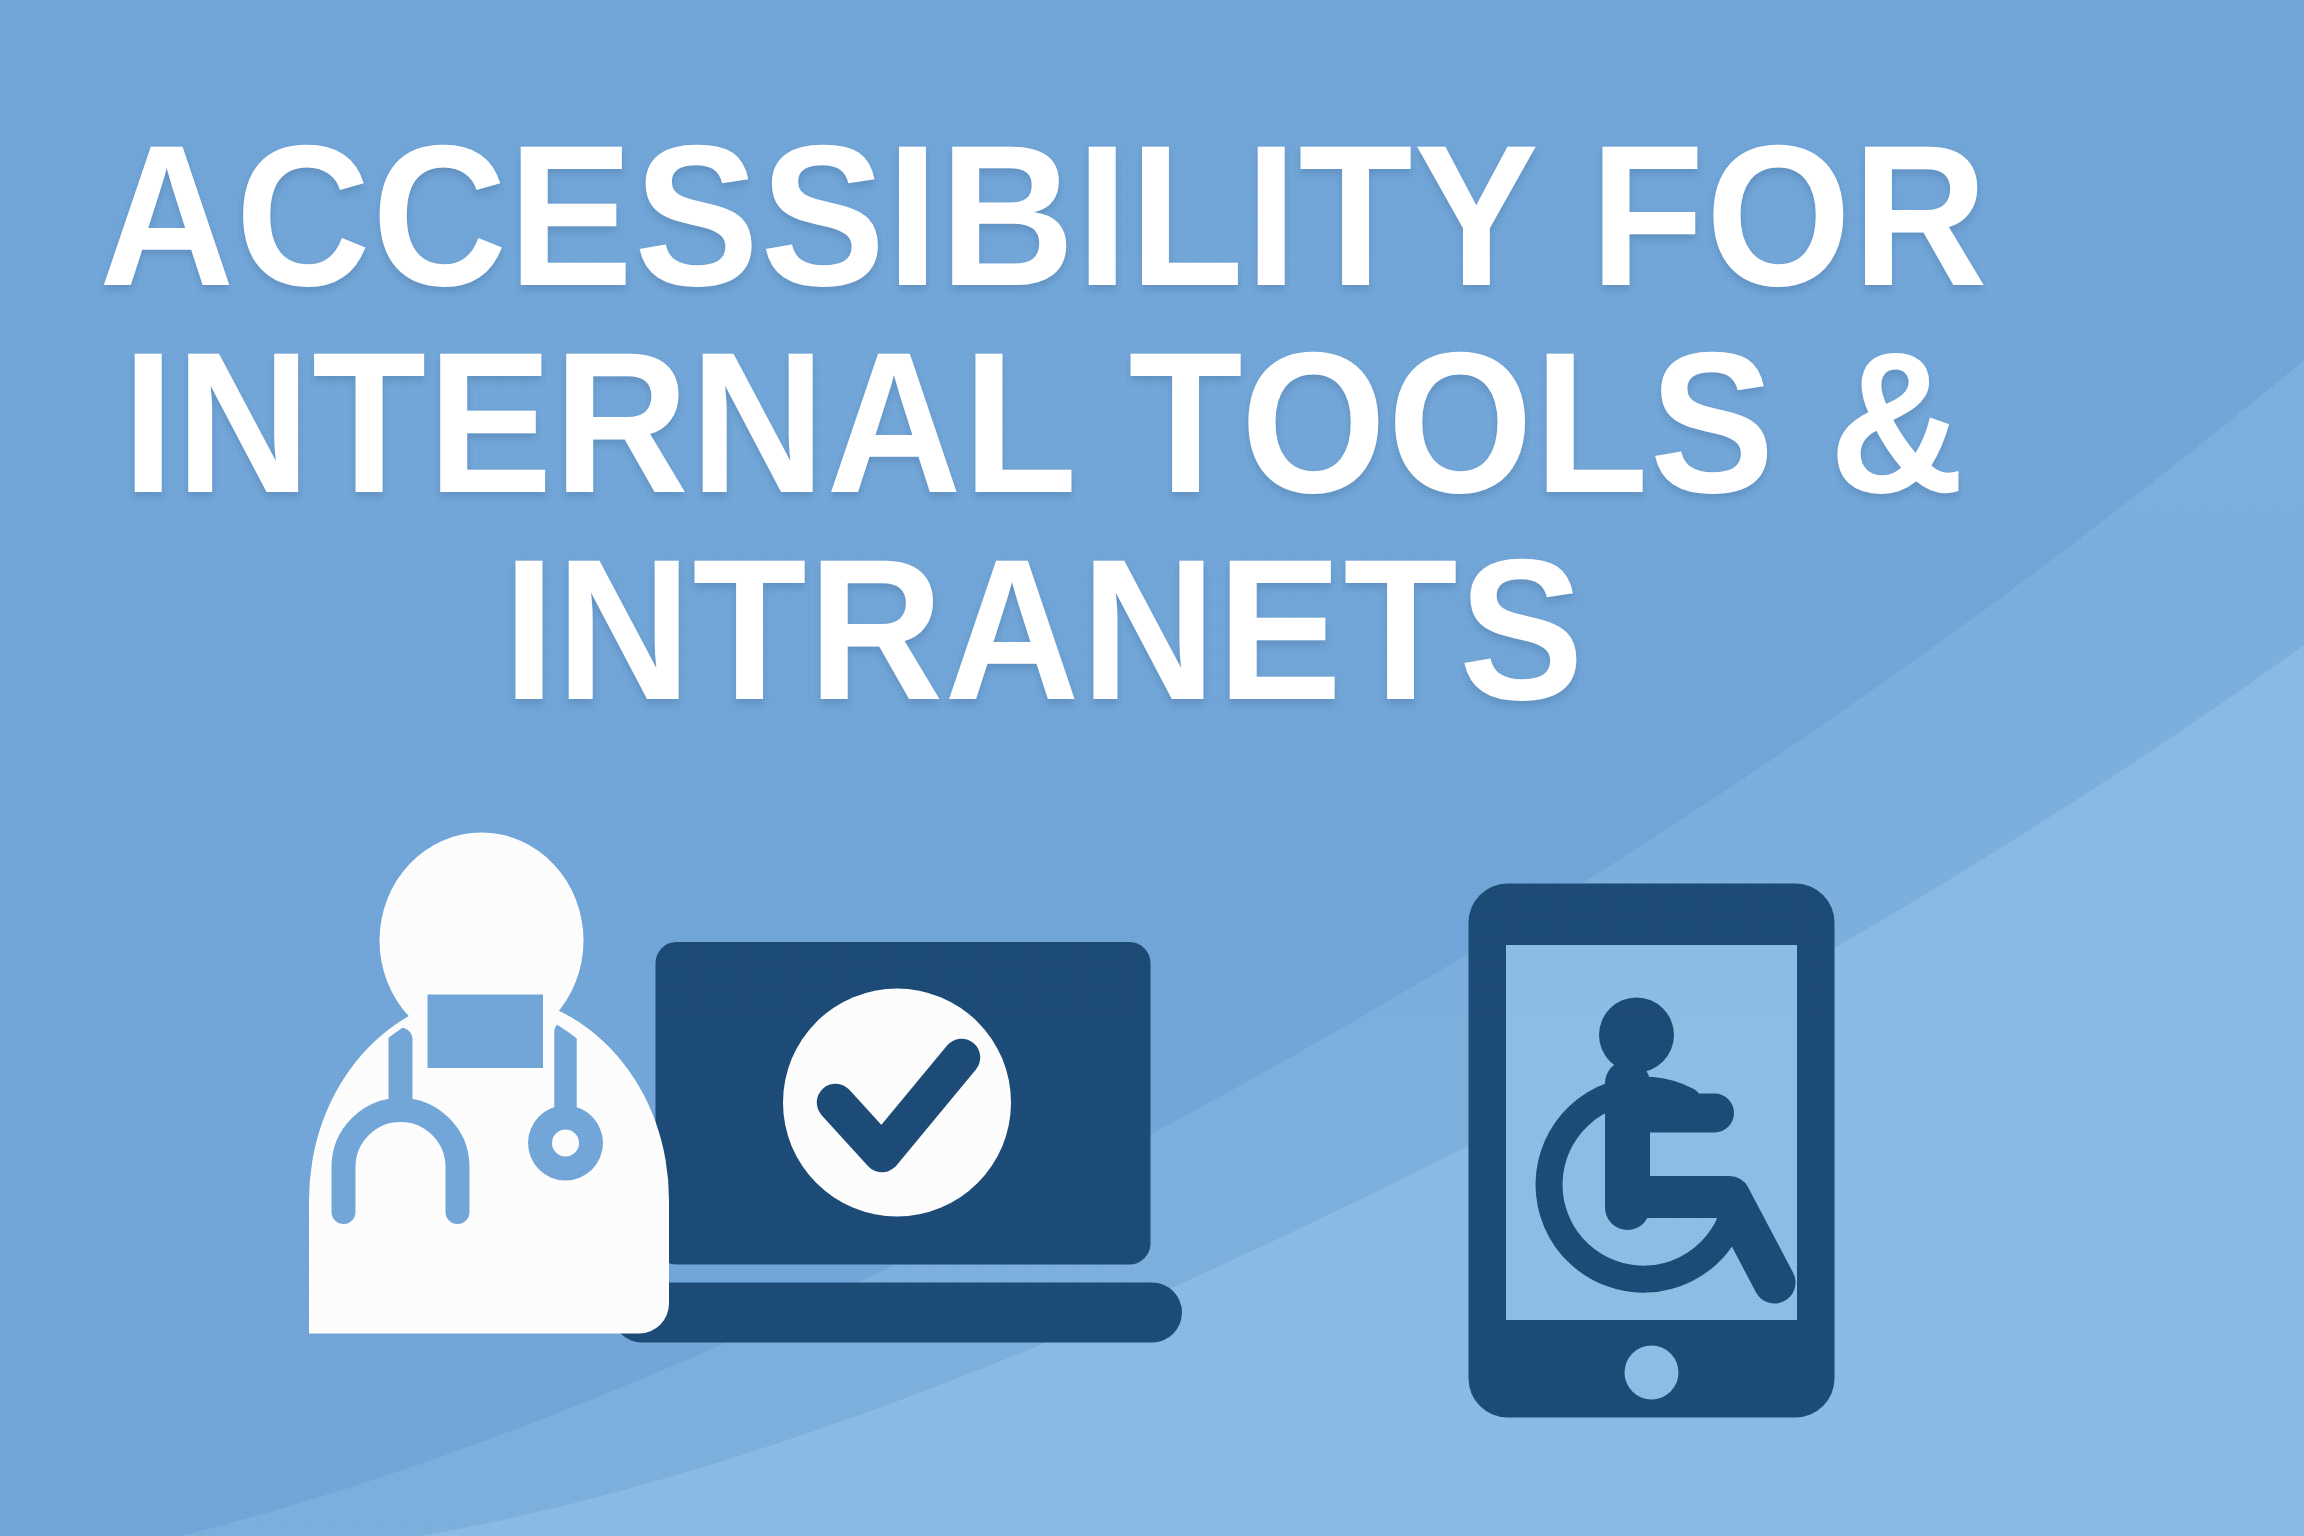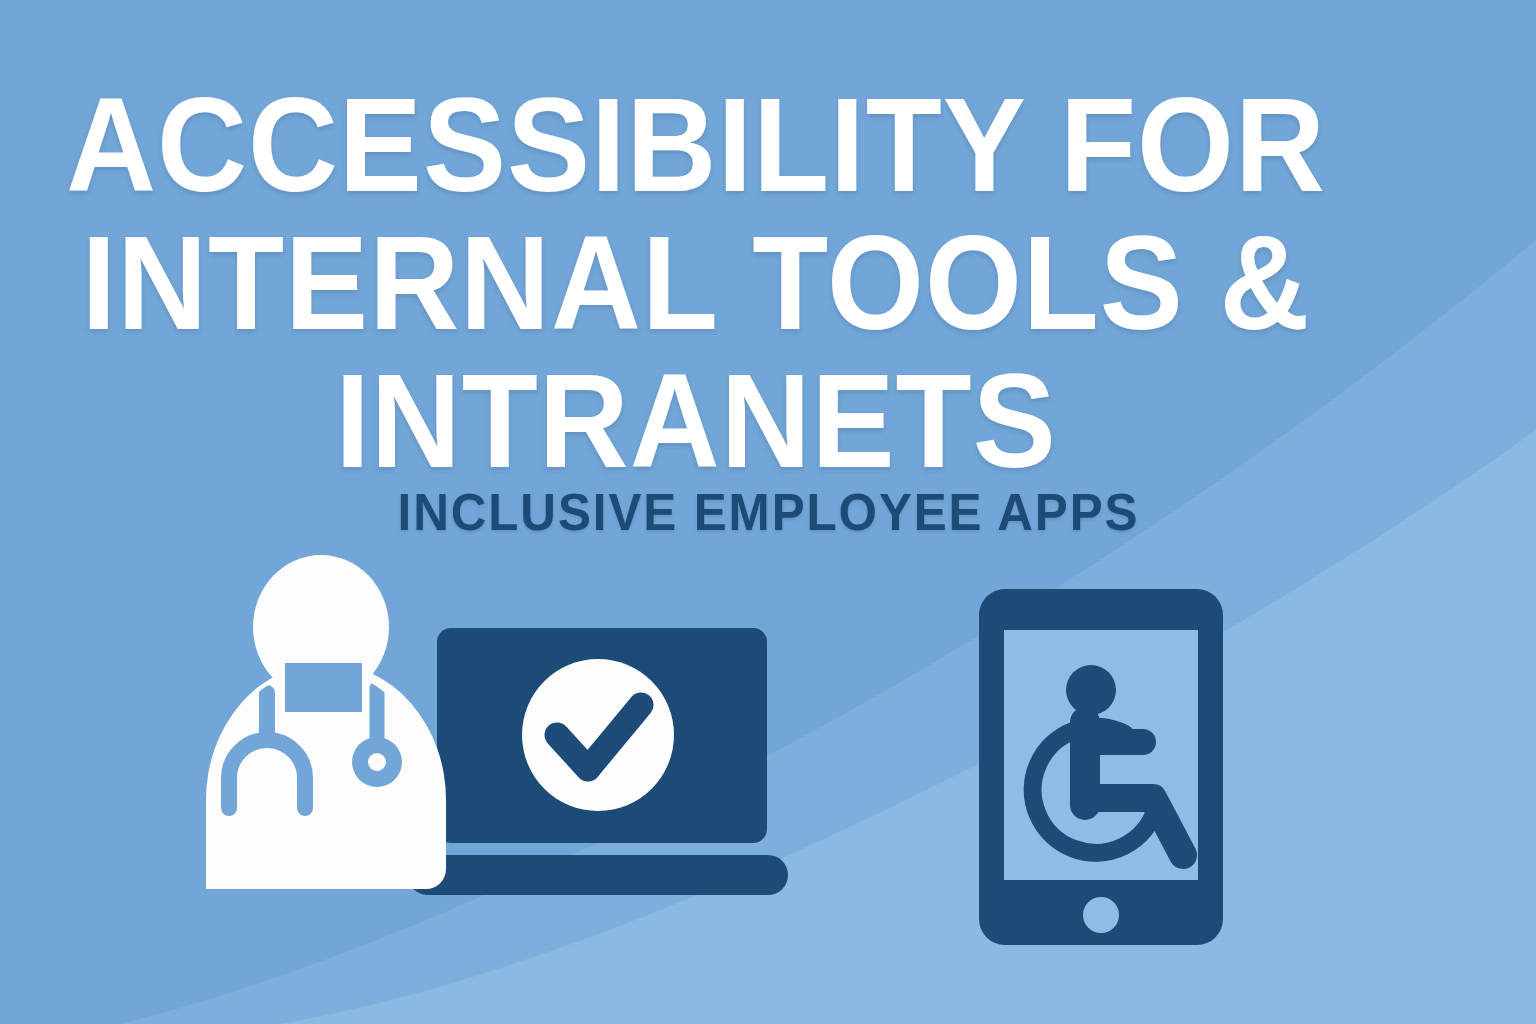--- a/index.html
+++ b/index.html
@@ -98,23 +98,20 @@
     <path d="M1536 240 C1320 420 1060 600 760 760 C520 888 300 980 120 1024 L1536 1024 Z" fill="#86b7e2" opacity="0.55"></path>
     <path d="M1536 430 C1300 600 1040 740 800 850 C600 942 420 1000 280 1024 L1536 1024 Z" fill="#8ebde4" opacity="0.75"></path>
   </svg>
 
   <div id="headline">
     <span class="title-line l1">ACCESSIBILITY FOR</span>
     <span class="title-line l2">INTERNAL TOOLS &amp;</span>
     <span class="title-line l3">INTRANETS</span>
   </div>
 
-  <div id="subtitle">
-    <span class="sub-text">INCLUSIVE EMPLOYEE APPS</span>
-  </div>
 
   <svg id="illustration" viewBox="0 0 1536 1024" preserveAspectRatio="none">
 
     <defs>
 
       <clipPath id="bodyClip">
         <path d="M206 889 L206 800 A137 137 0 0 1 343 663 L300 663 A137 137 0 0 1 437 800 L437 889 Z"></path>
       </clipPath>
     </defs>
 

